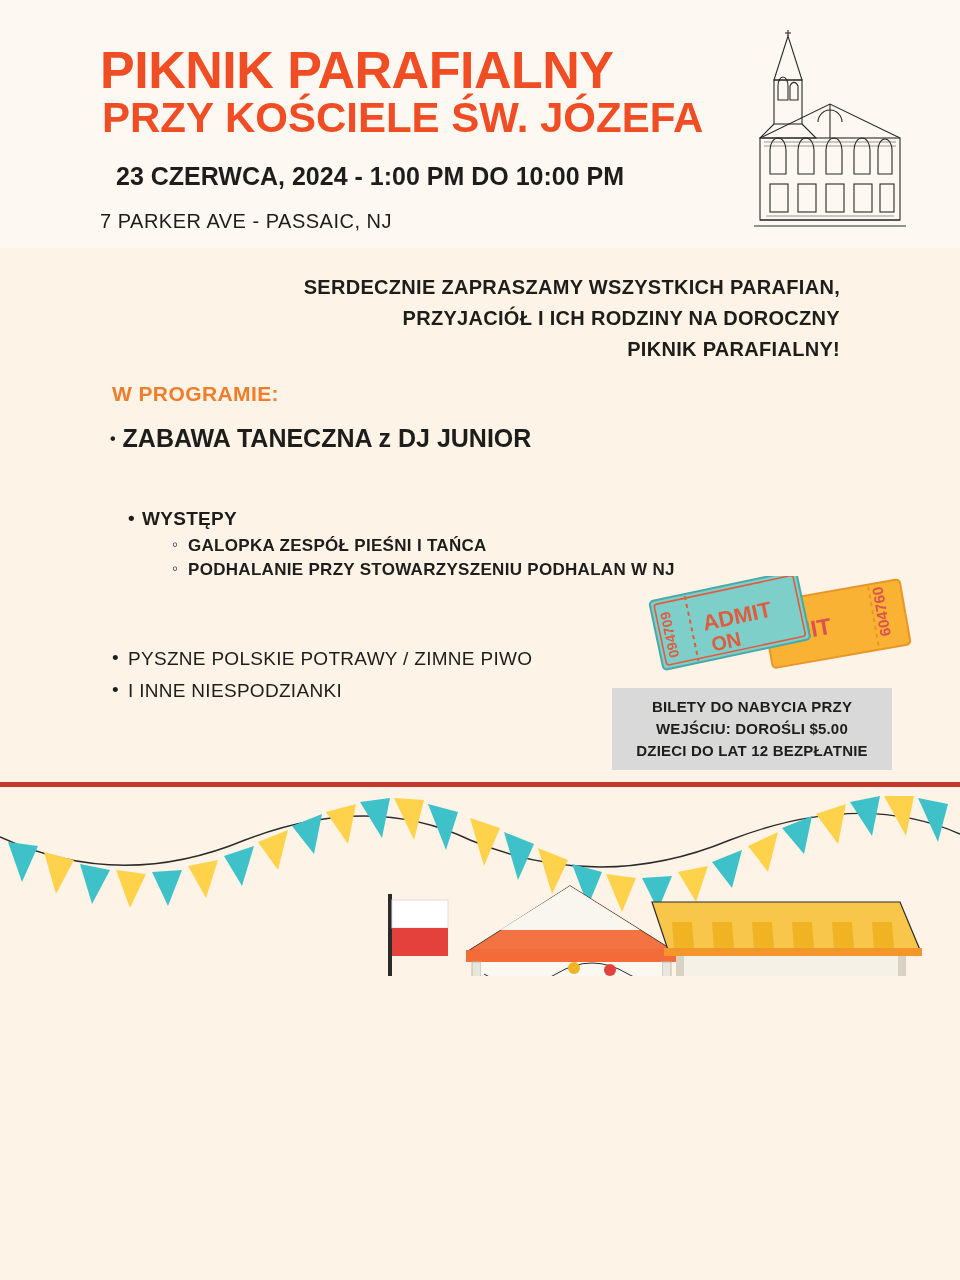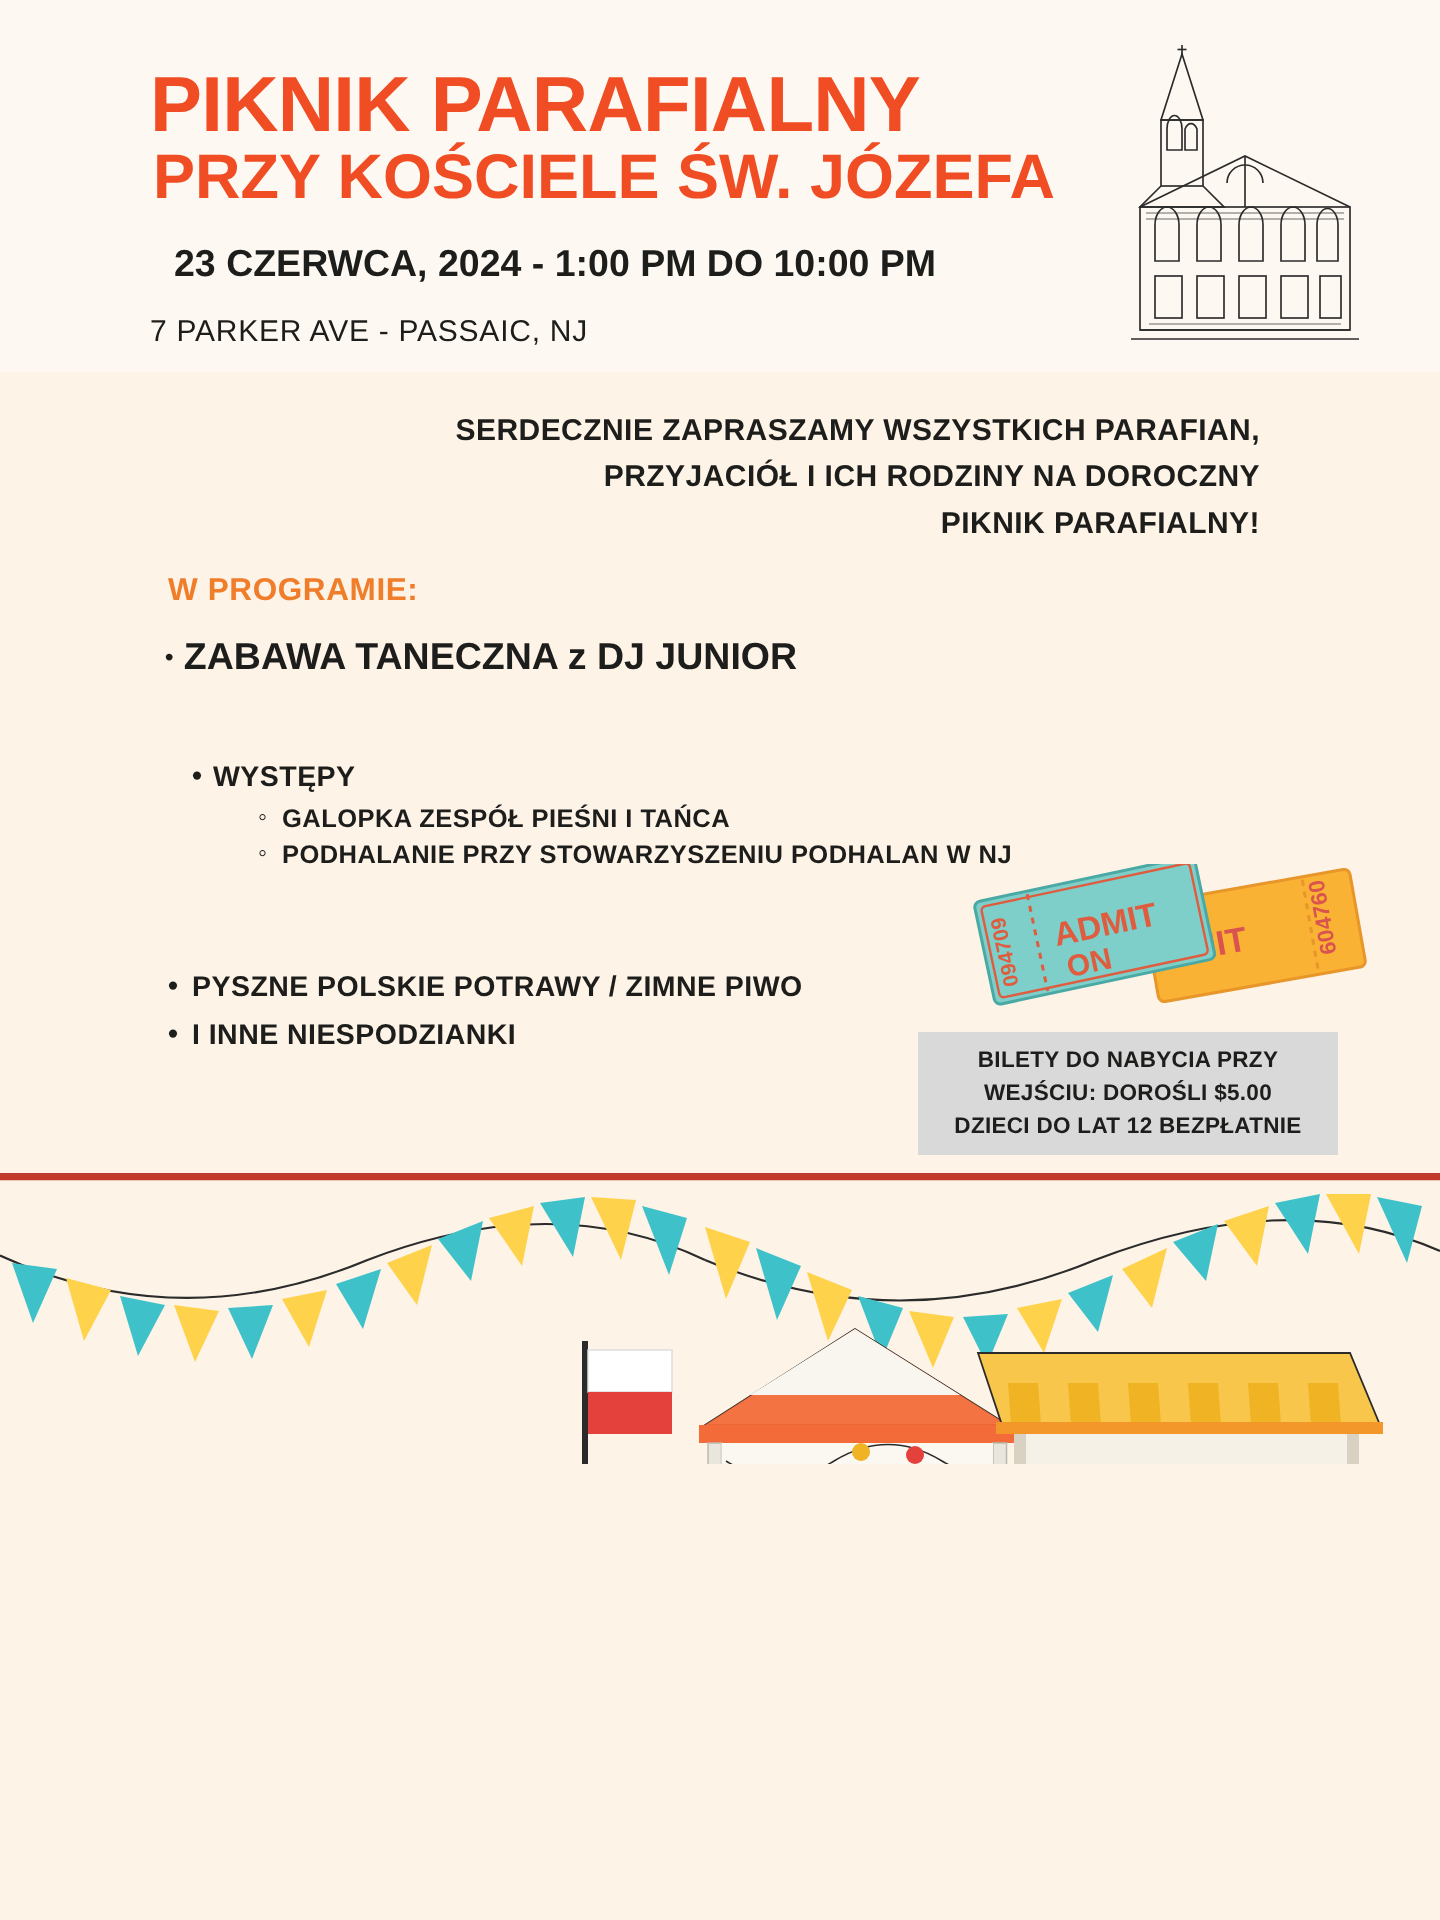--- a/index.html
+++ b/index.html
@@ -69,21 +69,21 @@
   }
   .list1 ul{margin:0;padding:0 0 0 18px;list-style:none;}
   .list1 li{margin:0 0 6px 0;position:relative;padding-left:14px;}
   .list1 li:before{content:"\2022";position:absolute;left:0;top:-1px;}
   .sublist{margin:6px 0 0 30px !important;padding:0 !important;}
   .sublist li{font-size:17px;margin-bottom:4px;padding-left:16px;}
   .sublist li:before{content:"\25E6";font-size:17px;left:0;top:-1px;}
 
   .list2{
     position:absolute;left:110px;top:648px;
-    font-size:19px;font-weight:bold;color:#1d1d1b;
+    font-size:19px;font-weight:normal;color:#1d1d1b;
     letter-spacing:0.3px;
   }
   .list2 ul{margin:0;padding:0;list-style:none;}
   .list2 li{margin:0 0 10px 0;position:relative;padding-left:18px;}
   .list2 li:before{content:"\2022";position:absolute;left:2px;top:-1px;}
 
   
   .ticket-box{
     position:absolute;left:612px;top:688px;width:280px;height:82px;
     background:#d9d9d9;

